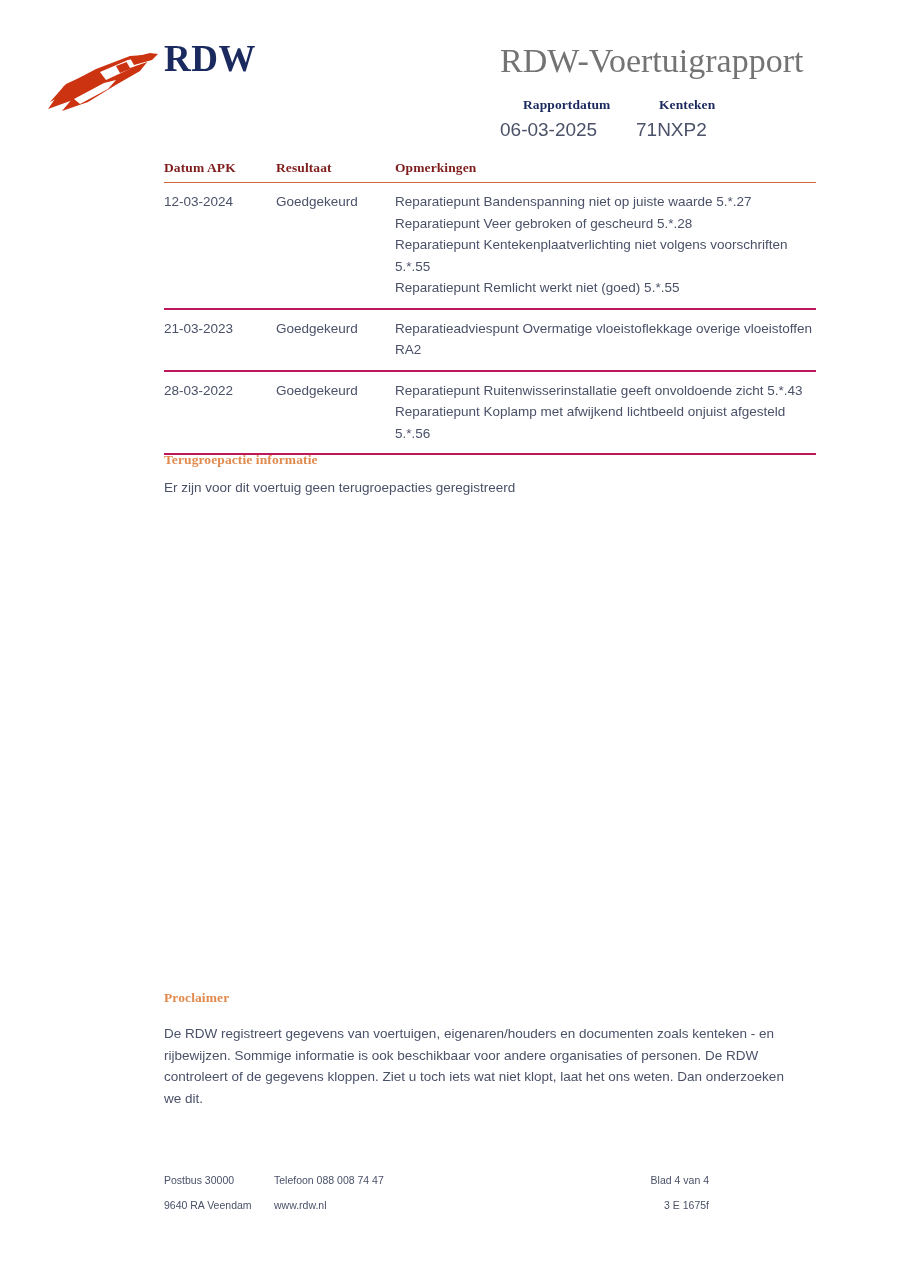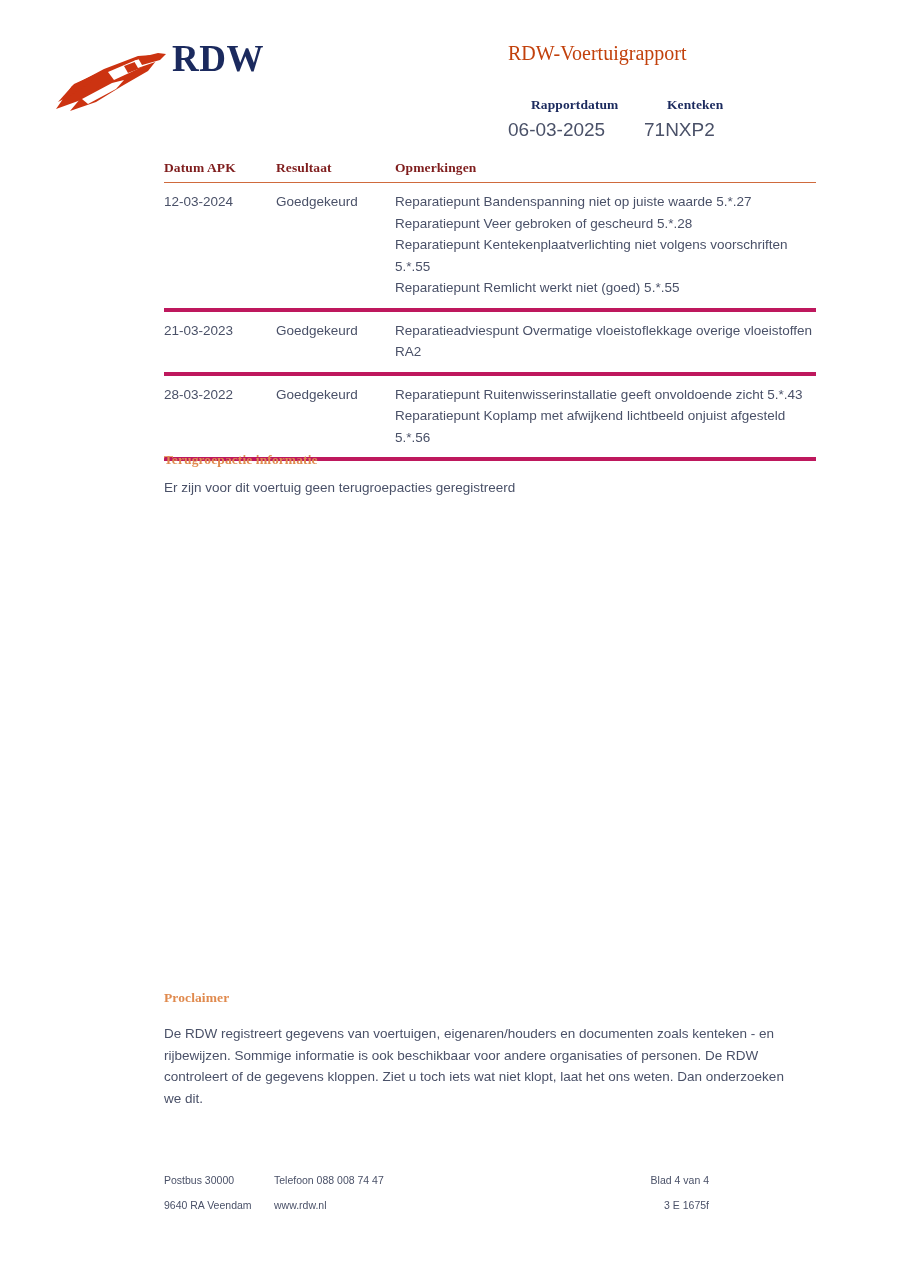--- a/index.html
+++ b/index.html
@@ -17,21 +17,21 @@
 
   .page {
     position: absolute;
     inset: 0;
     background: #fff;
   }
 
   
   .header {
     position: absolute;
-    left: 8px; top: 0;
+    left: 0; top: 0;
     width: 756px;
     height: 150px;
   }
   .rdw-logo-mark {
     position: absolute;
     left: 44px;
     top: 52px;
     width: 128px;
     height: 62px;
   }
@@ -44,22 +44,22 @@
     font-size: 37px;
     letter-spacing: 0.5px;
     color: #1b2a5e;
     line-height: 1;
   }
   .doc-title {
     position: absolute;
     left: 500px;
     top: 42px;
     font-family: "Liberation Serif", serif;
-    font-size: 20px;
-    color: #c2410c;
+    font-size: 34px;
+    color: #737373;
     line-height: 1.1;
     white-space: nowrap;
   }
   .meta-block {
     position: absolute;
     left: 500px;
     top: 97px;
     display: flex;
   }
   .meta-col { width: 136px; }
@@ -98,21 +98,21 @@
     font-size: 13.5px;
     color: #7f1d1d;
     letter-spacing: 0.1px;
   }
   .col-date   { width: 112px; flex: none; }
   .col-result { width: 111px; flex: none; }
   .col-remarks{ flex: 1; margin-left: 8px; }
 
   .apk-row {
     display: flex;
-    border-bottom: 4px solid #be185d;
+    border-bottom: 2px solid #be185d;
     padding: 8px 0 9px 0;
     align-items: flex-start;
   }
   .apk-row .cell {
     font-family: "Liberation Sans", sans-serif;
     font-size: 13.5px;
     color: #4a5168;
     line-height: 21.5px;
   }
   .remark-line {

